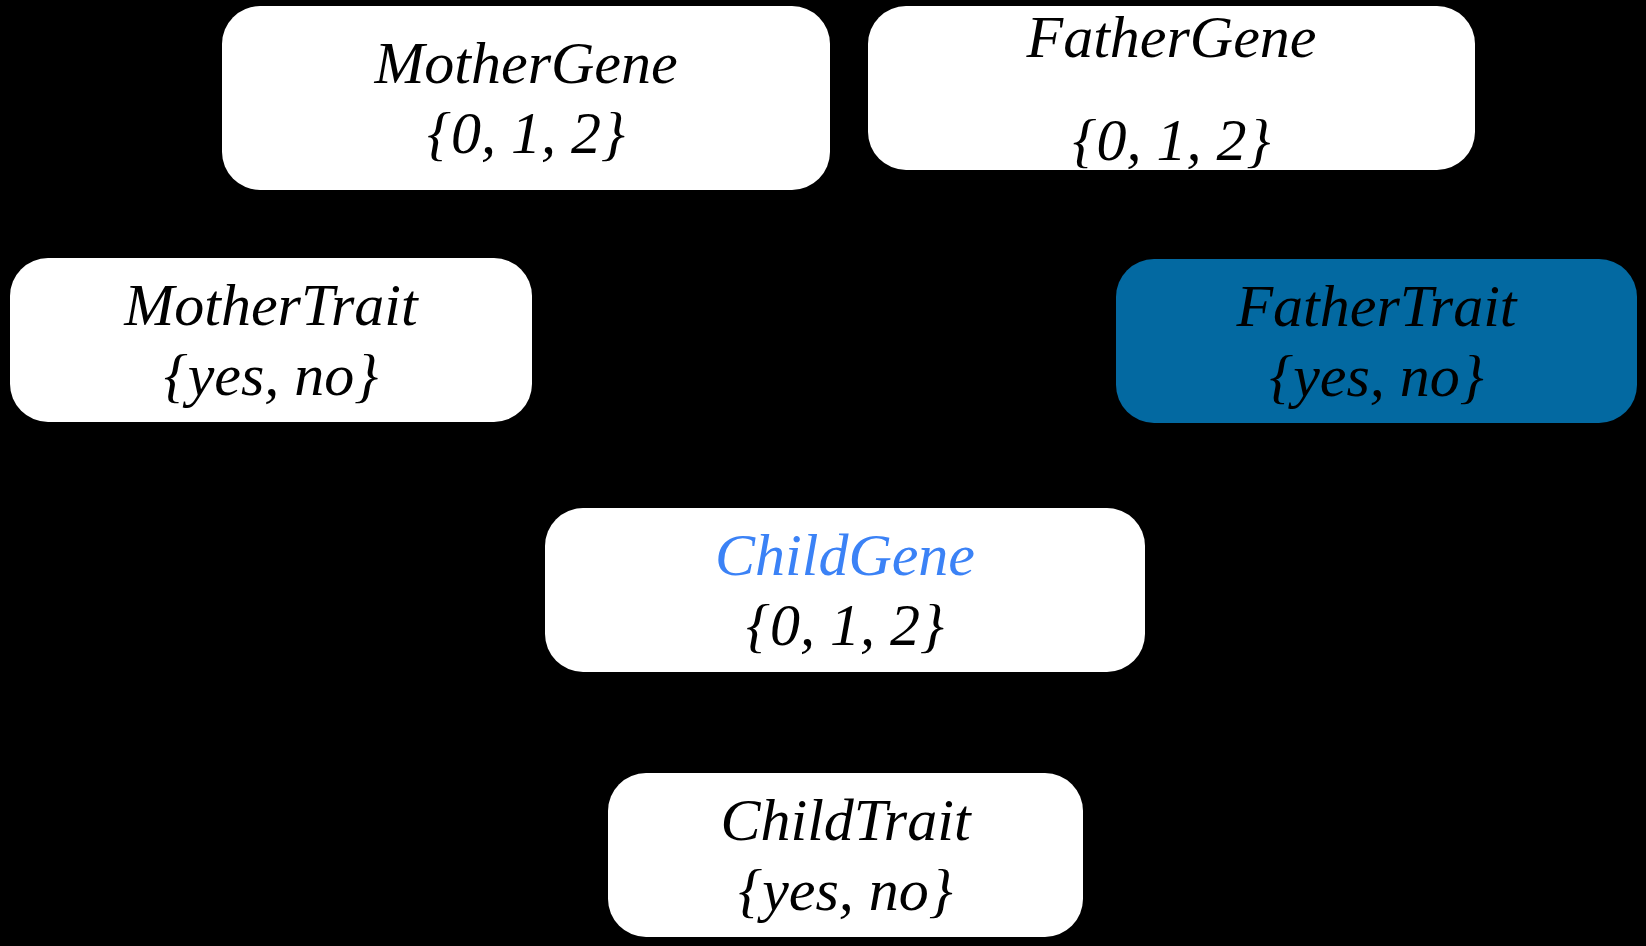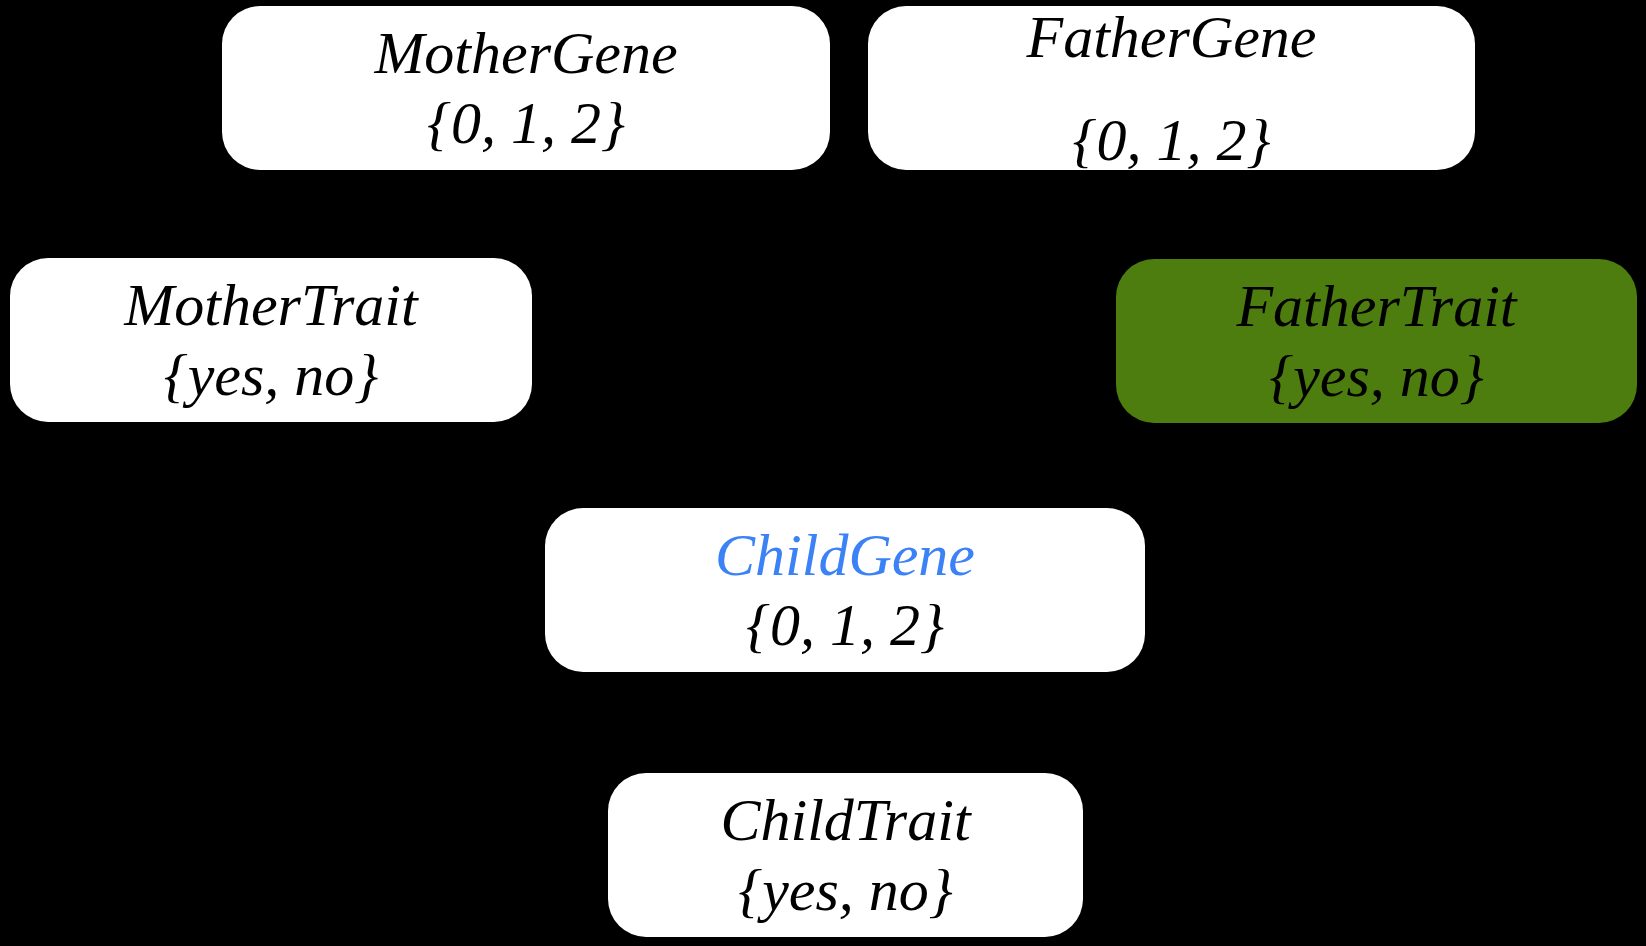--- a/index.html
+++ b/index.html
@@ -33,33 +33,33 @@
     line-height: 70px;
     color: #000000;
     white-space: nowrap;
   }
 </style>
 </head>
 <body>
 
 <div class="canvas" style="background: rgb(0, 0, 0);">
 
-<div class="node" style="left: 222px; top: 6px; width: 608px; height: 164px; background: rgb(255, 255, 255);">
+<div class="node" style="left: 222px; top: 6px; width: 608px; height: 184px; background: rgb(255, 255, 255);">
     <span class="node-title" style="color: rgb(0, 0, 0);">MotherGene</span>
     <span class="node-values" style="color: rgb(0, 0, 0);">{0, 1, 2}</span>
   </div>
     <div class="node" style="left: 868px; top: 6px; width: 607px; height: 164px; background: rgb(255, 255, 255); gap: 33px;">
     <span class="node-title" style="color: rgb(0, 0, 0);">FatherGene</span>
     <span class="node-values" style="color: rgb(0, 0, 0);">{0, 1, 2}</span>
   </div>
     <div class="node" style="left: 10px; top: 258px; width: 522px; height: 164px; background: rgb(255, 255, 255);">
     <span class="node-title" style="color: rgb(0, 0, 0);">MotherTrait</span>
     <span class="node-values" style="color: rgb(0, 0, 0);">{yes, no}</span>
   </div>
-    <div class="node" style="left: 1116px; top: 259px; width: 521px; height: 164px; background: #4d7c0f; font-family: Liberation Serif, serif;">
+    <div class="node" style="left: 1116px; top: 259px; width: 521px; height: 164px; background: #0369a1; font-family: Liberation Serif, serif;">
     <span class="node-title" style="color: rgb(0, 0, 0);">FatherTrait</span>
     <span class="node-values" style="color: rgb(0, 0, 0);">{yes, no}</span>
   </div>
     <div class="node" style="left: 545px; top: 508px; width: 600px; height: 164px; background: rgb(255, 255, 255);">
     <span class="node-title" style="color: #3b82f6;">ChildGene</span>
     <span class="node-values" style="color: rgb(0, 0, 0);">{0, 1, 2}</span>
   </div>
     <div class="node" style="left: 608px; top: 773px; width: 475px; height: 164px; background: rgb(255, 255, 255);">
     <span class="node-title" style="color: rgb(0, 0, 0);">ChildTrait</span>
     <span class="node-values" style="color: rgb(0, 0, 0);">{yes, no}</span>

